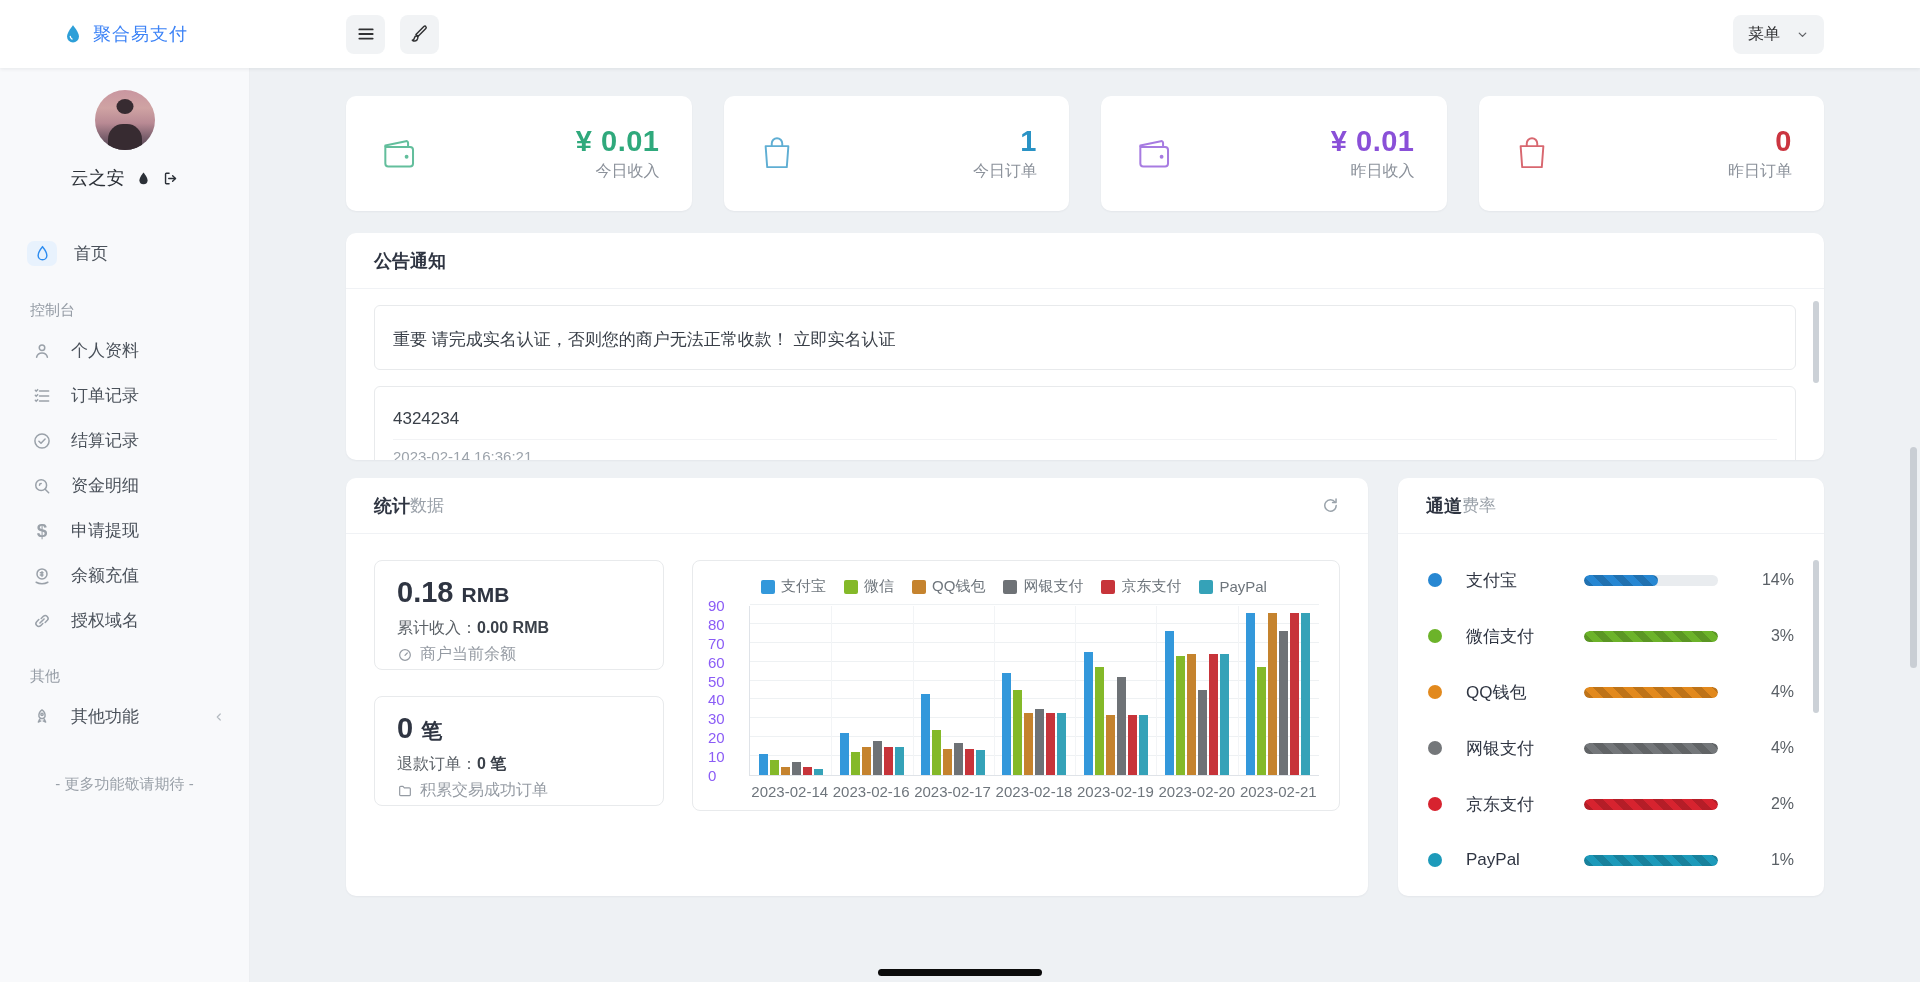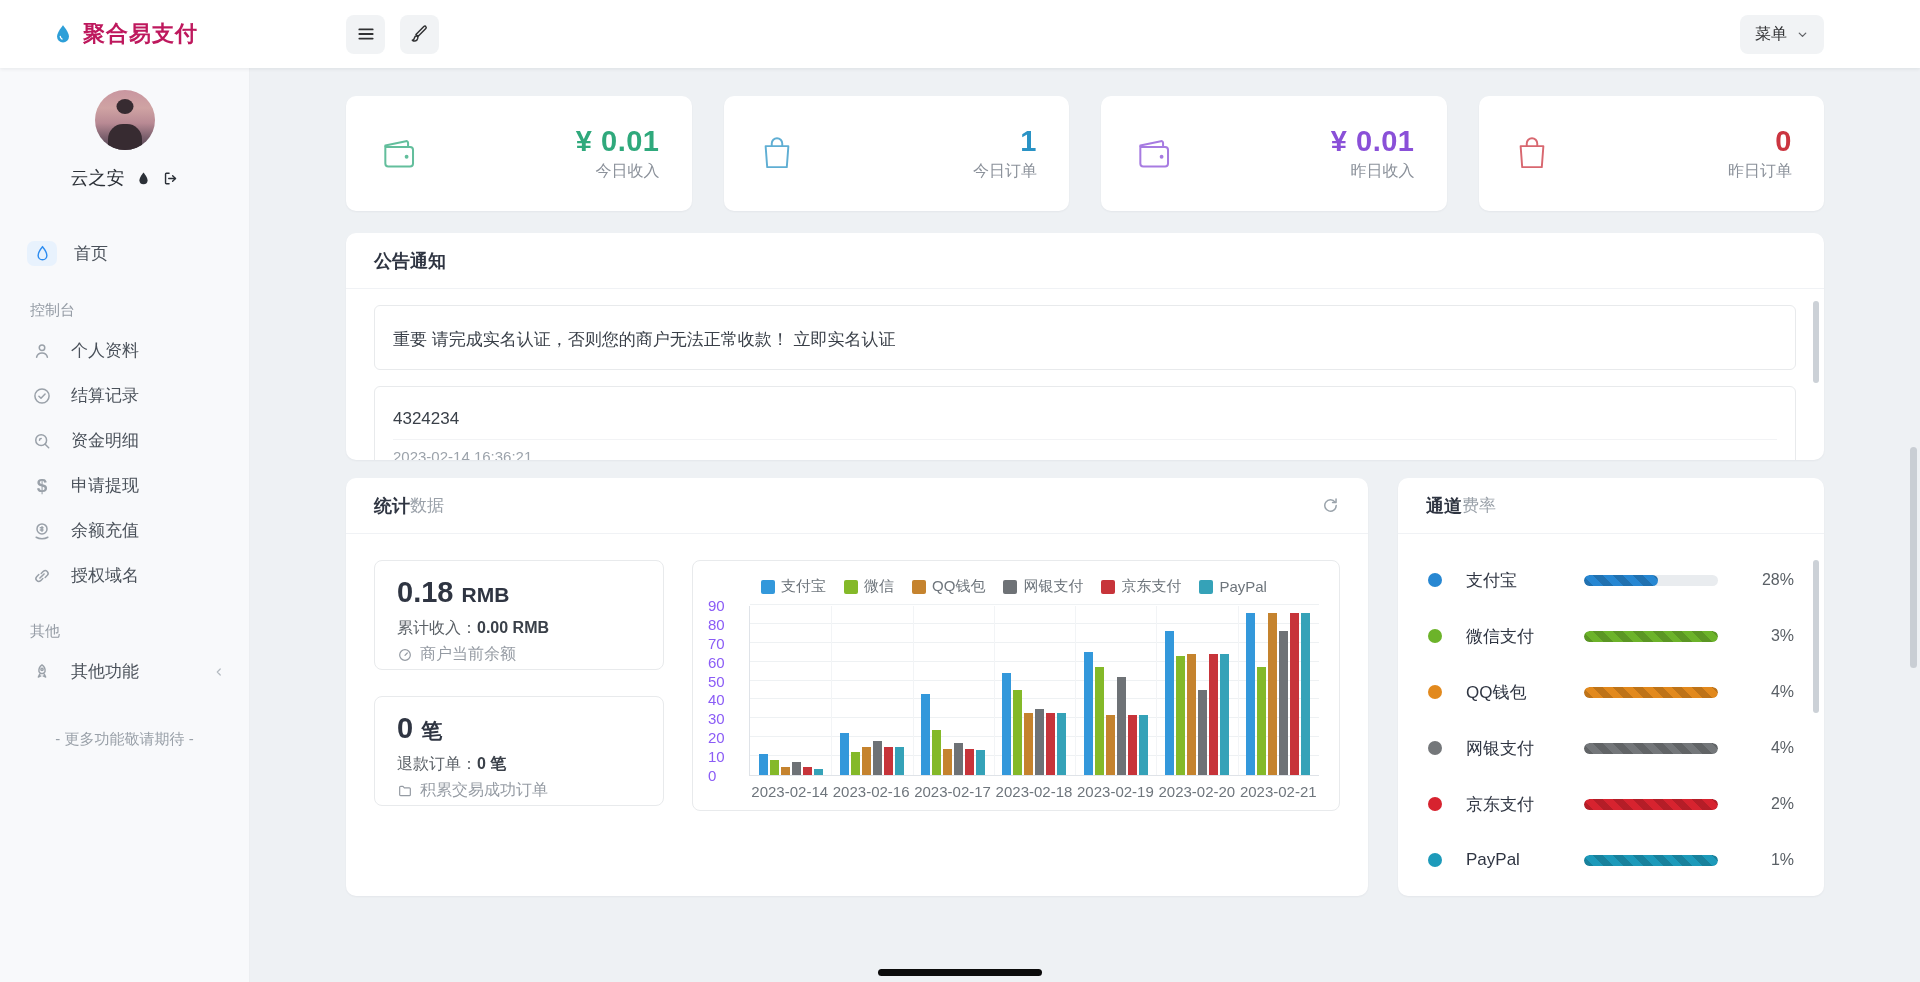--- a/index.html
+++ b/index.html
@@ -4,24 +4,24 @@
 <style>
   * { margin:0; padding:0; box-sizing:border-box; }
   html,body { width:1920px; height:982px; overflow:hidden; }
   body { font-family:"Liberation Sans","DejaVu Sans",sans-serif; background:#eef1f4; color:#2f3542; position:relative; }
 
   .app { display:grid; grid-template-columns:250px 1fr; grid-template-rows:68px 914px; width:1920px; height:982px; }
 
   
   .navbar { grid-column:1/3; background:#fff; display:flex; align-items:center; box-shadow:0 1px 4px rgba(0,21,41,.08); position:relative; z-index:5; }
   .logo-wrap { width:250px; display:flex; align-items:center; justify-content:center; gap:9px; }
-  .logo-text { font-size:22px; font-weight:bold; color:#be185d; letter-spacing:1px; }
+  .logo-text { font-size:18px; font-weight:normal; color:#3b82f6; letter-spacing:1px; }
   .nav-tools { margin-left:96px; display:flex; gap:15px; }
   .tool-btn { width:39px; height:39px; border:none; border-radius:8px; background:#f1f3f5; display:flex; align-items:center; justify-content:center; color:#303133; cursor:pointer; }
-  .menu-btn { margin-left:auto; margin-right:96px; height:39px; border:none; border-radius:8px; background:#f1f3f5; display:flex; align-items:center; gap:9px; padding:0 15px; font-size:16px; color:#303133; cursor:pointer; font-family:inherit; }
+  .menu-btn { margin-left:auto; margin-right:96px; height:39px; border:none; border-radius:8px; background:#f1f3f5; display:flex; align-items:center; gap:16px; padding:0 15px; font-size:16px; color:#303133; cursor:pointer; font-family:inherit; }
 
   
   .sidebar { background:#f8f9fb; border-right:1px solid #eceef1; padding-top:22px; overflow:hidden; }
   .avatar { width:60px; height:60px; border-radius:50%; margin:0 auto; position:relative; overflow:hidden;
             background:linear-gradient(180deg,#d2a49d 0%,#c996a0 0%,#cfa3a3 30%,#b98a94 55%,#7d616e 78%,#4e4150 100%); }
   .av-body { position:absolute; bottom:-8px; left:50%; transform:translateX(-50%); width:34px; height:34px; background:#372b31; border-radius:15px 15px 0 0; }
   .av-head { position:absolute; top:9px; left:50%; transform:translateX(-50%); width:17px; height:15px; background:#372b31; border-radius:50%; }
   .user-row { display:flex; align-items:center; justify-content:center; gap:11px; margin-top:16px; font-size:18px; color:#2b3037; }
   .user-row .uicon { display:flex; color:#2b3037; cursor:pointer; }
   .side-nav { margin-top:40px; }
@@ -170,20 +170,29 @@
       <div class="section-label">控制台</div>
 
       <div class="nav-item">
         <span class="ic">
           <svg width="20" height="20" viewBox="0 0 24 24" stroke="currentColor" stroke-width="1.8" fill="none" stroke-linecap="round">
               <circle cx="12" cy="8" r="3.3"></circle>
               <path d="M5.5 19.5c.8-3.5 3.4-5.2 6.5-5.2s5.7 1.7 6.5 5.2"></path>
             </svg>
         </span>
         <span>个人资料</span>
+      </div>
+      <div class="nav-item">
+        <span class="ic">
+          <svg width="20" height="20" viewBox="0 0 24 24" stroke="currentColor" stroke-width="1.8" fill="none" stroke-linecap="round">
+              <path d="M9 6h11M9 12h11M9 18h11"></path>
+              <path d="M4 5.2l1 1 1.8-1.8M4 11.2l1 1 1.8-1.8M4 17.2l1 1 1.8-1.8"></path>
+            </svg>
+        </span>
+        <span>订单记录</span>
       </div>
       <div class="nav-item">
         <span class="ic">
           <svg width="20" height="20" viewBox="0 0 24 24" stroke="currentColor" stroke-width="1.8" fill="none" stroke-linecap="round" stroke-linejoin="round">
               <circle cx="12" cy="12" r="8.5"></circle>
               <path d="M8.3 12.3l2.5 2.4 4.9-5"></path>
             </svg>
         </span>
         <span>结算记录</span>
       </div>
@@ -489,21 +498,21 @@
           <span>通道</span>
             <span class="head-light">费率</span>
         </div>
         <div class="rates-body">
           <div class="rate-row">
             <span class="rate-dot" style="background: rgb(39, 135, 210);"></span>
             <span class="rate-label">支付宝</span>
             <span class="rate-bar">
                 <span class="rate-fill" style="width: 55%; background-color: rgb(39, 135, 210); background-image: repeating-linear-gradient(45deg, rgba(0, 0, 0, 0.16) 0px, rgba(0, 0, 0, 0.16) 7px, transparent 7px, transparent 14px); display: block;"></span>
               </span>
-            <span class="rate-pct">28%</span>
+            <span class="rate-pct">14%</span>
           </div>
           <div class="rate-row">
             <span class="rate-dot" style="background: rgb(108, 179, 42);"></span>
             <span class="rate-label">微信支付</span>
             <span class="rate-bar">
                 <span class="rate-fill" style="width: 100%; background-color: rgb(108, 179, 42); background-image: repeating-linear-gradient(45deg, rgba(0, 0, 0, 0.16) 0px, rgba(0, 0, 0, 0.16) 7px, transparent 7px, transparent 14px); display: block;"></span>
               </span>
             <span class="rate-pct">3%</span>
           </div>
           <div class="rate-row">

